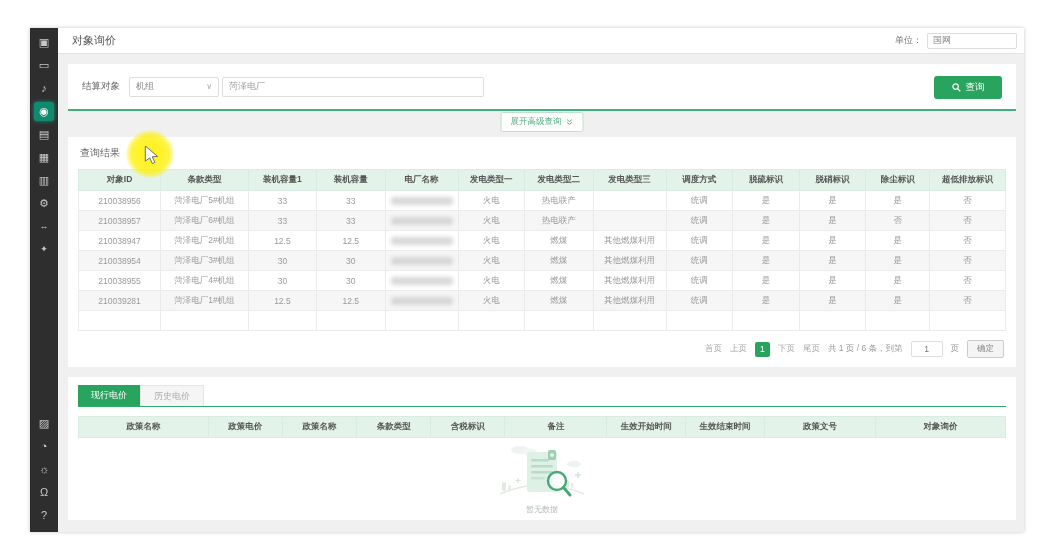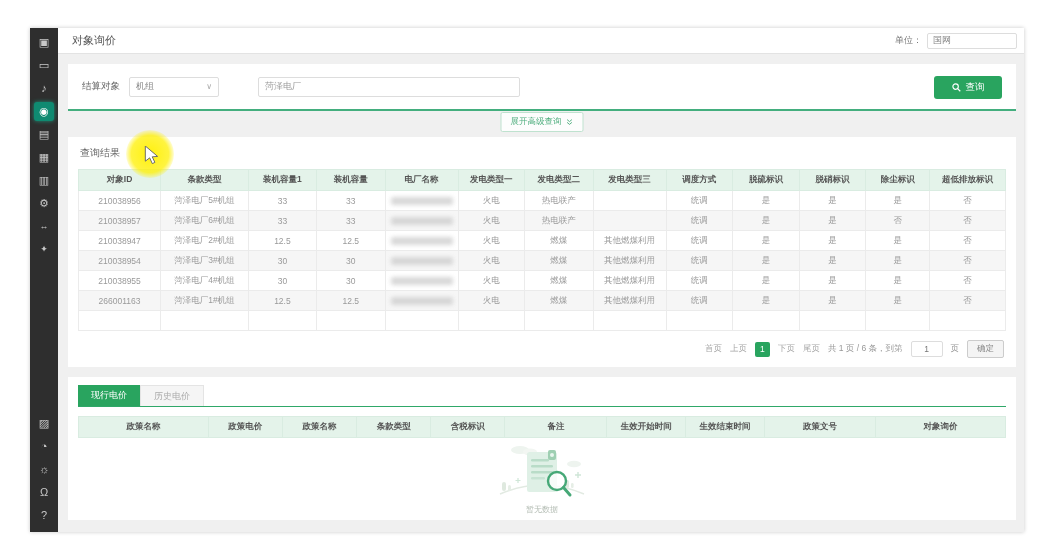--- a/index.html
+++ b/index.html
@@ -32,21 +32,21 @@
 
   
   .search-card { background:#fff; height:47px; flex-shrink:0; position:relative;
                  border-bottom:2px solid #43ae7e; display:flex; align-items:center; padding:0 14px; }
   .search-label { font-size:9.5px; color:#666; margin-right:9px; }
   .select-box { width:90px; height:20px; border:1px solid #ddd; border-radius:2px; background:#fff;
                 font-size:9px; color:#888; display:flex; align-items:center; justify-content:space-between;
                 padding:0 6px; margin-right:3px; cursor:pointer; }
   .select-caret { color:#aaa; font-size:8px; }
   .search-input { width:262px; height:20px; border:1px solid #ddd; border-radius:2px; font-size:9px;
-                  color:#999; padding:0 6px; outline:none;margin-left:36px; }
+                  color:#999; padding:0 6px; outline:none; }
   .query-btn { position:absolute; right:14px; top:12px; width:68px; height:23px; background:#29a45f;
                border:none; border-radius:3px; color:#fff; font-size:9.5px; display:flex;
                align-items:center; justify-content:center; gap:5px; cursor:pointer; }
   .expand-btn { position:absolute; left:50%; top:100%; transform:translateX(-50%); margin-top:3px;
                 background:#fdfdfd; border:1px solid #bfe2cf; border-radius:2px; color:#4fae7e;
                 font-size:8.5px; padding:3px 9px; display:flex; align-items:center; gap:4px;
                 cursor:pointer; z-index:5; white-space:nowrap; }
 
   
   .results-card { background:#fff; margin-top:26px; padding:7px 10px 7px; flex-shrink:0; }
@@ -268,21 +268,21 @@
                   <td>火电</td>
                   <td>燃煤</td>
                   <td>其他燃煤利用</td>
                   <td>统调</td>
                   <td>是</td>
                   <td>是</td>
                   <td>是</td>
                   <td>否</td>
                 </tr>
                 <tr class="even">
-                  <td>266001163</td>
+                  <td>210039281</td>
                   <td>菏泽电厂1#机组</td>
                   <td>12.5</td>
                   <td>12.5</td>
                   <td>
                     <div class="blur-blob"></div>
                   </td>
                   <td>火电</td>
                   <td>燃煤</td>
                   <td>其他燃煤利用</td>
                   <td>统调</td>

